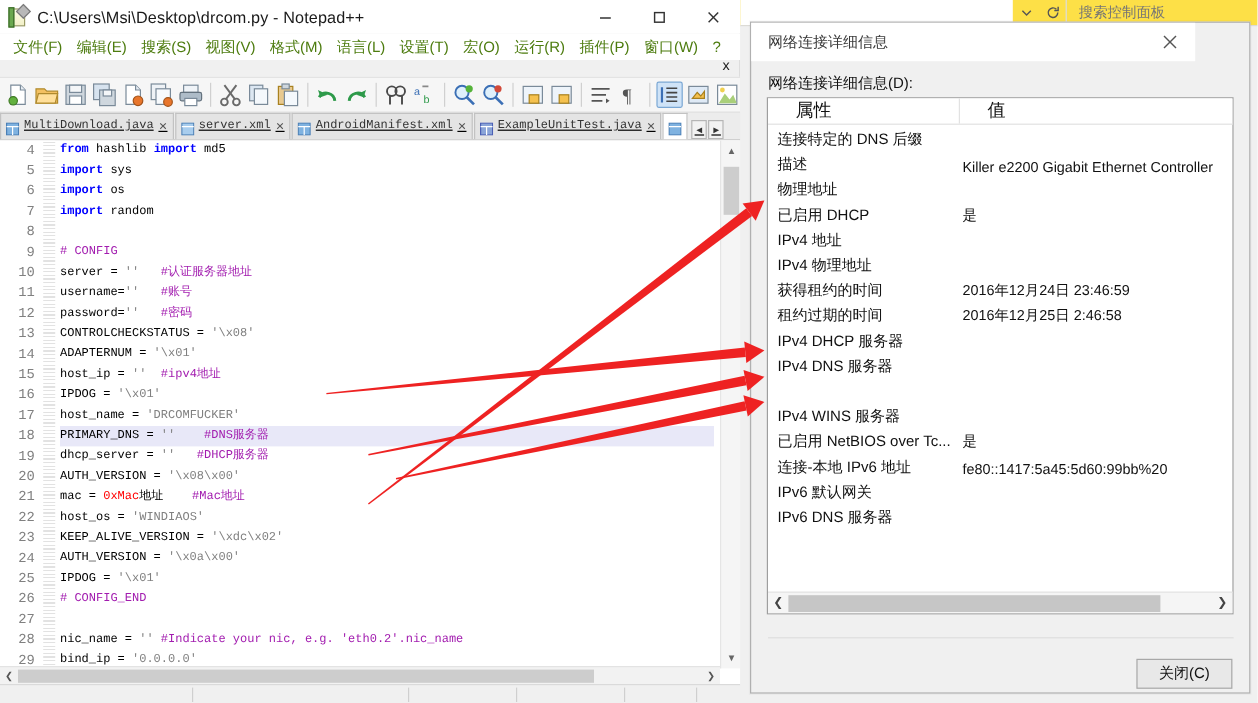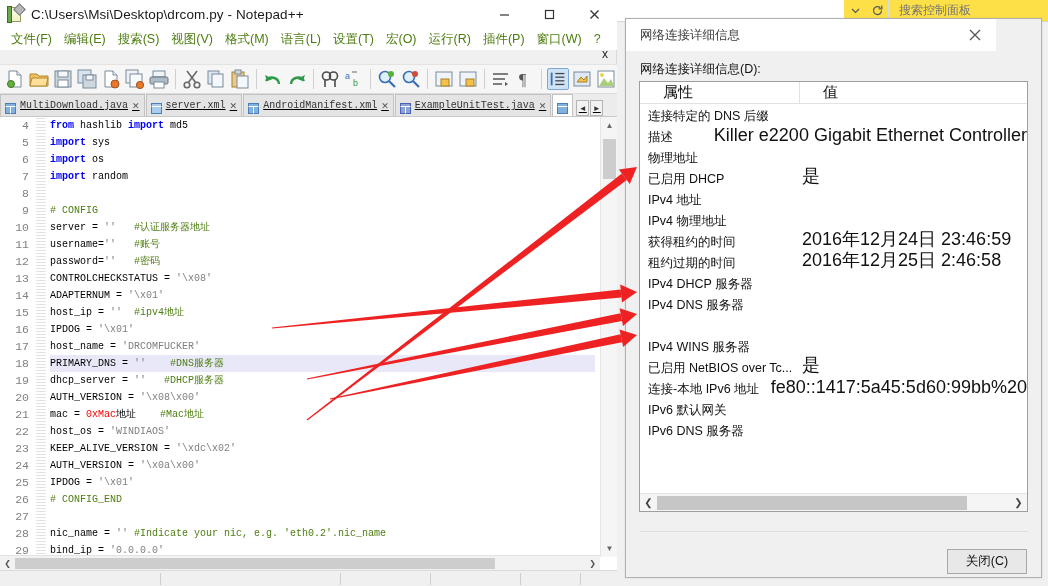--- a/index.html
+++ b/index.html
@@ -116,21 +116,21 @@
   #code {
     position: absolute; left: 50px; top: 0; width: 545px; height: 440px;
   }
   .cl {
     height: 17px; line-height: 17px; font-size: 10px;
     font-family: "Liberation Mono", "DejaVu Sans Mono", monospace;
     white-space: pre; color: #000000;
   }
   .cl.hl { background: #e8e8f8; }
   .kw  { color: #0000ff; font-weight: bold; }
-  .cmt { color: #4d7c0f; text-align: right; }
+  .cmt { color: #a21caf; text-align: right; }
   .str { color: #808080; }
   .num { color: #ff0000; }
   .pln { color: #000000; }
 
   #ed-vscroll {
     position: absolute; right: 0; top: 0; width: 17px; height: 440px;
     background: #f5f5f5; border-left: 1px solid #e5e5e5;
   }
   #ed-vscroll .arr {
     width: 17px; height: 17px; display: flex; align-items: center; justify-content: center;
@@ -211,21 +211,21 @@
     font-size: 15px; color: #111; padding-left: 23px; display: flex; align-items: center;
   }
   #dlg-list-header .hcell.c1 { width: 160px; border-right: 1px solid #e2e2e2; }
   #dlg-list-header .hcell.c2 { flex: 1; }
   #dlg-rows { position: absolute; left: 0; top: 22px; width: 387px; height: 387px; }
   .drow { height: 21px; display: flex; align-items: flex-end; }
   .drow .p {
     width: 160px; font-size: 12.5px; color: #111; padding-left: 8px; white-space: nowrap;
   }
   .drow .v {
-    flex: 1; font-size: 18px; color: #111; padding-left: 2px; white-space: nowrap;
+    flex: 1; font-size: 12px; color: #111; padding-left: 2px; white-space: nowrap;
   }
   #dlg-hscroll {
     position: absolute; left: 0; bottom: 0; width: 387px; height: 18px;
     background: #f5f5f5; border-top: 1px solid #e4e4e4;
     display: flex; align-items: center;
   }
   #dlg-hscroll .harr {
     width: 17px; height: 17px; display: flex; align-items: center; justify-content: center;
     font-size: 10px; color: #444;
   }

